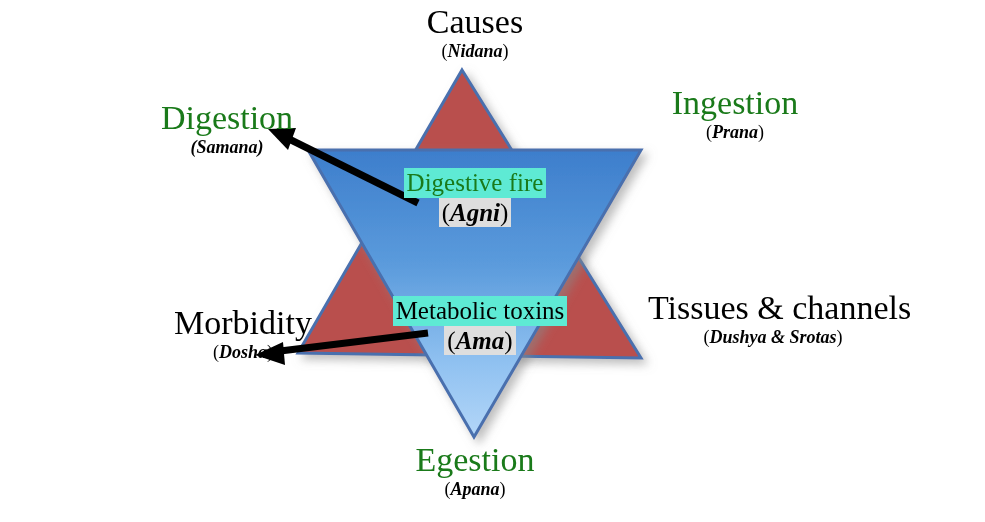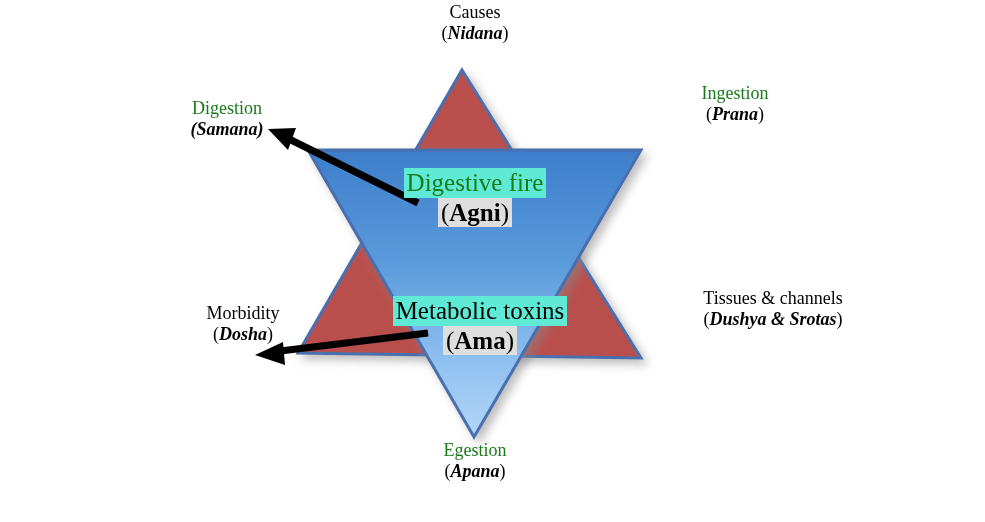--- a/index.html
+++ b/index.html
@@ -26,21 +26,21 @@
 
   .label {
     position: absolute;
     text-align: center;
     line-height: 1.16;
     white-space: nowrap;
   }
 
   .label .line1 {
     display: block;
-    font-size: 18px;
+    font-size: 34px;
     font-weight: normal;
     font-style: normal;
   }
   .label .line2 {
     display: block;
     font-size: 18px;
   }
   .label .line2 .term {
     font-weight: bold;
     font-style: italic;
@@ -63,20 +63,21 @@
     padding: 0 3px;
   }
   .inner-label .hl-bot {
     display: inline-block;
     font-size: 25px;
     background: #dedede;
     padding: 0 3px;
   }
   .inner-label .hl-bot .term {
     font-weight: bold;
+    font-style: italic;
   }
   .inner-row { display: block; }
 
   
   #label-causes        { left: 370px; top: 2px;   width: 210px; }
   #label-digestion     { left: 122px; top: 98px;  width: 210px; }
   #label-ingestion     { left: 620px; top: 83px;  width: 230px; }
   #label-morbidity     { left: 138px; top: 303px; width: 210px; font-family: Liberation Serif, serif; }
   #label-tissues       { left: 648px; top: 288px; width: 250px; }
   #label-egestion      { left: 370px; top: 440px; width: 210px; }

